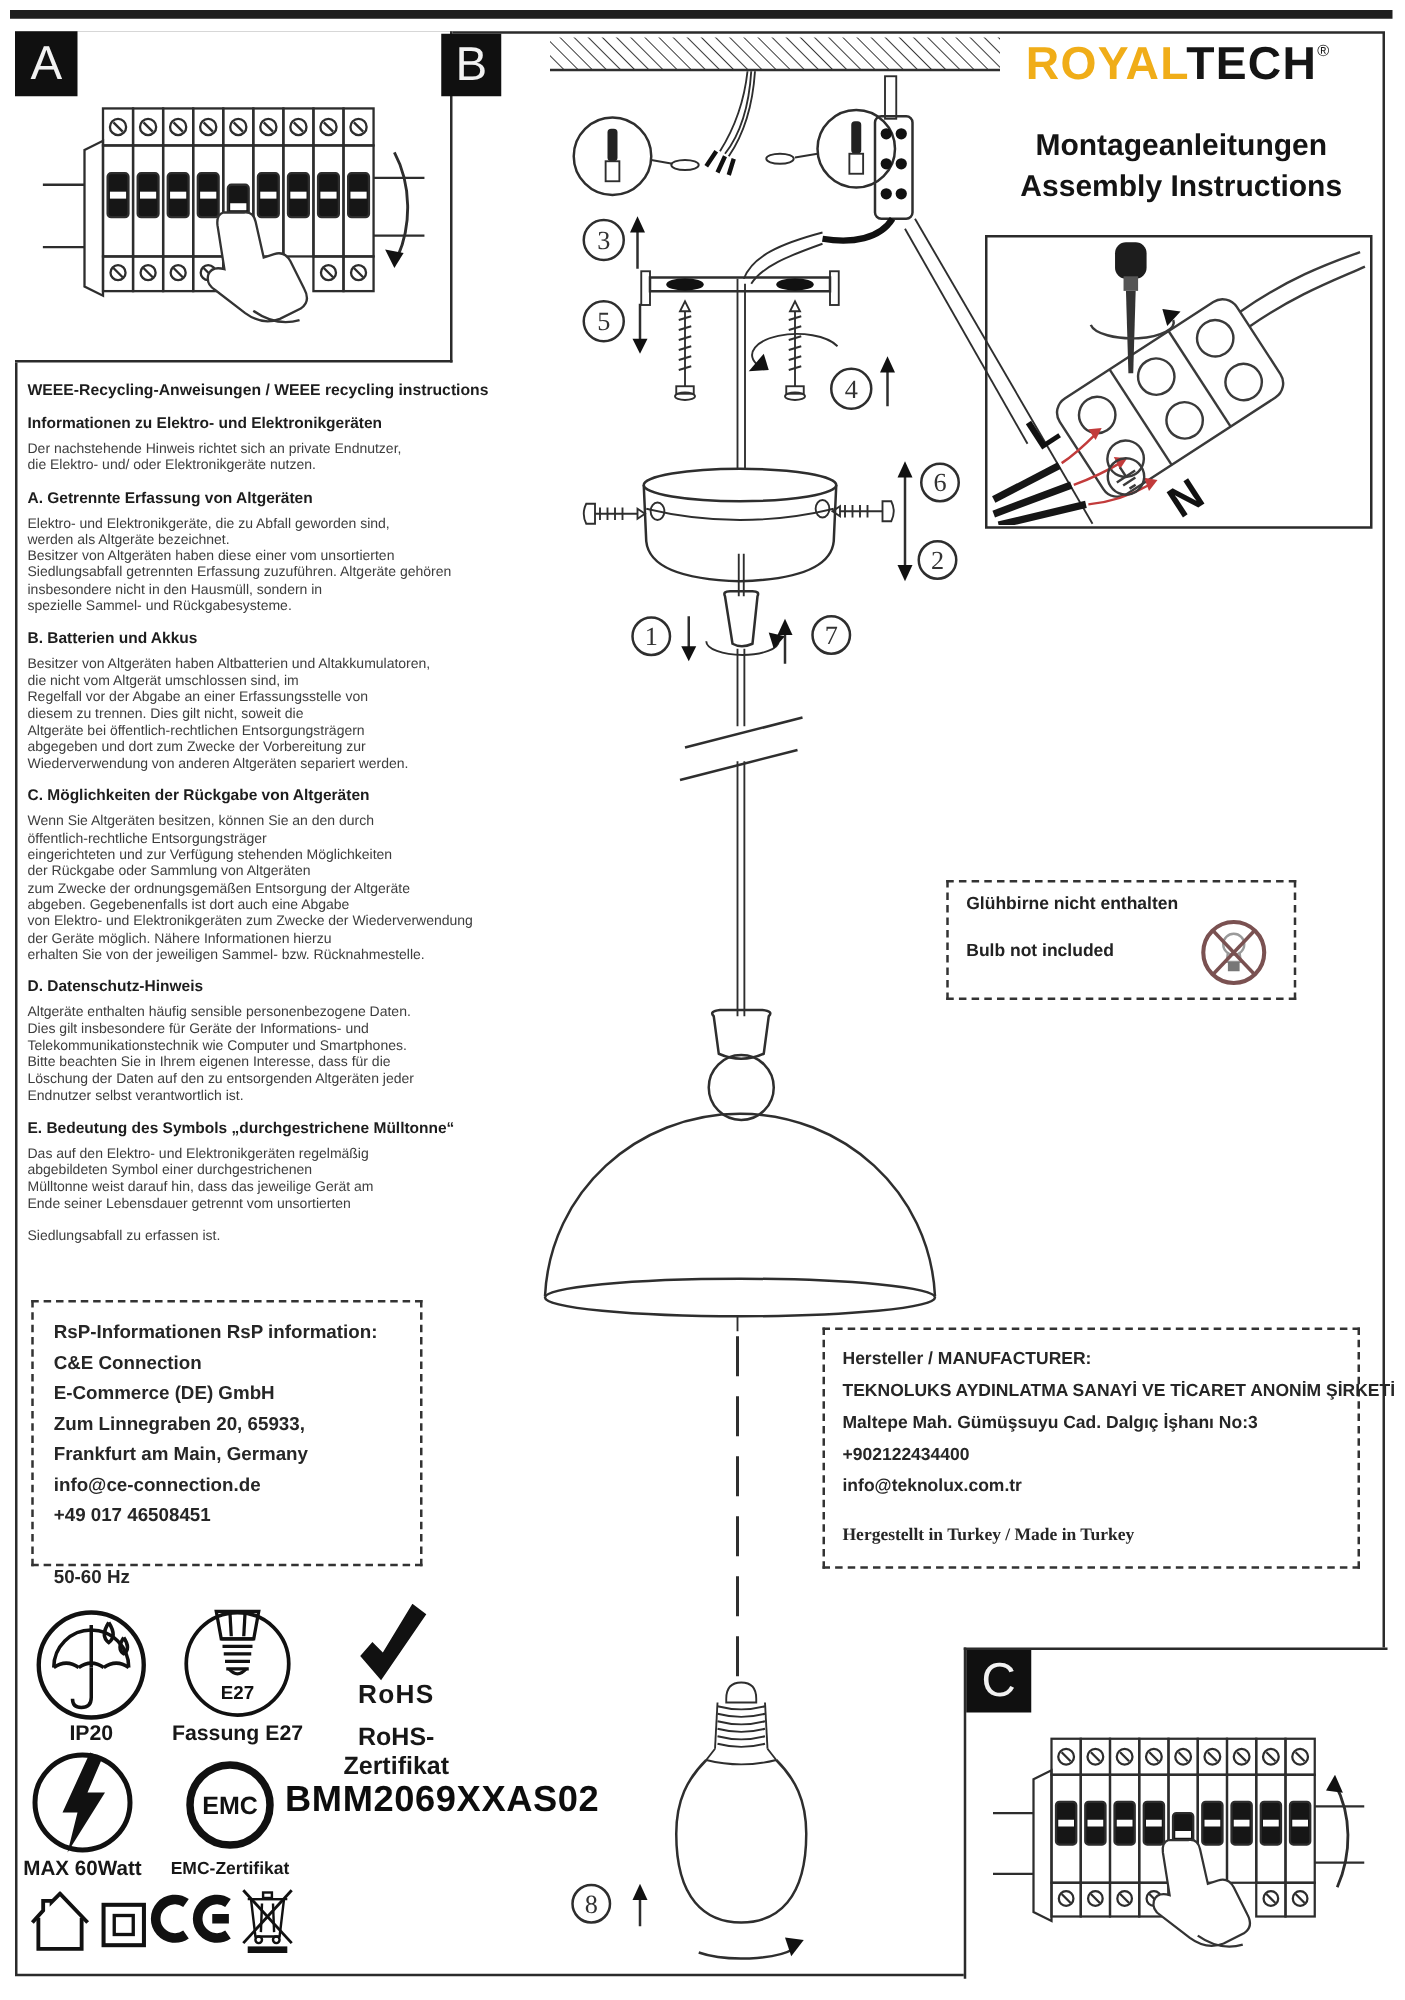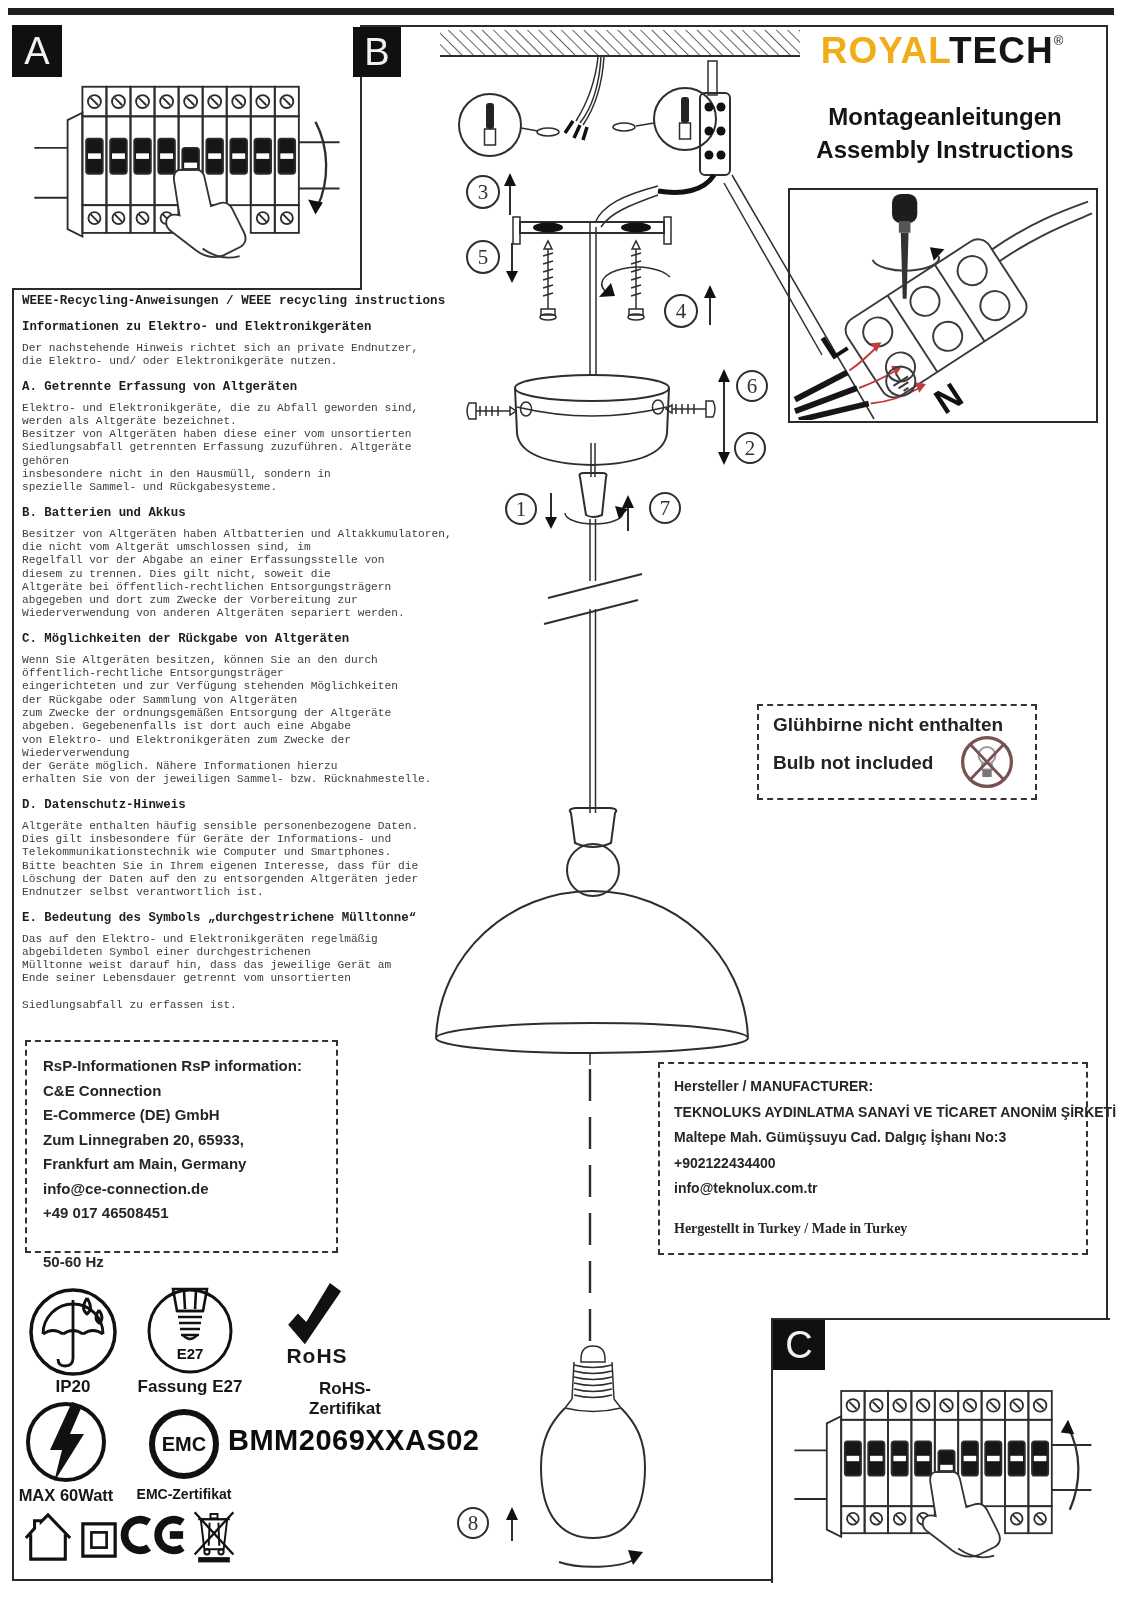--- a/index.html
+++ b/index.html
@@ -5,31 +5,31 @@
   html,body{margin:0;padding:0;background:#888;}
   .page{position:relative;width:1124px;height:1600px;background:#fff;margin:0 auto;
         font-family:"Liberation Sans",sans-serif;overflow:hidden;color:#222;}
   .abs{position:absolute;}
   .topbar{left:8px;top:8px;width:1106px;height:7px;background:#1f1f1f;}
   .frame{left:12px;top:25px;width:1096px;height:1556px;border:2px solid #2b2b2b;box-sizing:border-box;}
   .panel-label{width:50px;height:52px;background:#101010;color:#f2f2f2;display:flex;
                align-items:center;justify-content:center;font-size:38px;font-weight:300;}
   .boxA{left:12px;top:25px;width:350px;height:265px;border-right:2px solid #2b2b2b;border-bottom:2px solid #2b2b2b;box-sizing:border-box;background:#fff;}
   .boxC{left:771px;top:1318px;width:339px;height:265px;border-left:2.5px solid #2b2b2b;border-top:2.5px solid #2b2b2b;box-sizing:border-box;background:#fff;}
-  .weee{left:22px;top:294px;width:430px;font-family:Liberation Mono, monospace;}
+  .weee{left:22px;top:305px;width:430px;}
   .weee .t{font-size:12.6px;font-weight:bold;color:#1d1d1d;margin-bottom:12px;}
   .weee .h{font-size:12.4px;font-weight:bold;color:#1d1d1d;margin:11px 0 8px 0;}
   .weee p{font-size:11.2px;line-height:13.3px;color:#3d3d3d;white-space:pre-line;margin:0;}
   .logo{left:800px;top:30px;width:285px;height:48px;text-align:center;font-size:37px;font-weight:bold;letter-spacing:1px;white-space:nowrap;}
   .logo .r{color:#f0ad18;} .logo .tch{color:#151515;}
   .logo .reg{font-size:13px;vertical-align:18px;color:#151515;font-weight:normal;}
   .hdr{left:805px;top:100px;width:280px;text-align:center;font-size:24px;font-weight:bold;color:#141414;line-height:33px;}
   .wirebox{left:788px;top:188px;width:310px;height:235px;border:2.5px solid #2b2b2b;box-sizing:border-box;}
   .bulbnote{left:757px;top:704px;width:280px;height:96px;border:2px dashed #333;box-sizing:border-box;}
-  .bulbnote .l{position:absolute;left:14px;font-size:19px;font-weight:bold;color:#222;white-space:nowrap;}
+  .bulbnote .l{position:absolute;left:14px;font-size:14px;font-weight:bold;color:#222;white-space:nowrap;}
   .rspbox{left:25px;top:1040px;width:313px;height:213px;border:2px dashed #333;box-sizing:border-box;padding:12px 0 0 16px;}
   .rspbox div{font-size:15px;font-weight:bold;color:#262626;line-height:24.5px;white-space:nowrap;}
   .rspbox .gap{margin-top:24px;}
   .manbox{left:658px;top:1062px;width:430px;height:193px;border:2px dashed #333;box-sizing:border-box;padding:10px 0 0 14px;}
   .manbox div{font-size:14px;font-weight:bold;color:#262626;line-height:25.5px;white-space:nowrap;}
   .manbox .gap{margin-top:14px;font-family:Liberation Serif, serif;}
   .clabel{font-weight:bold;color:#171717;text-align:center;}
   .model{left:228px;top:1424px;font-size:29px;font-weight:bold;color:#0d0d0d;letter-spacing:0.5px;}
   svg{display:block;}
   .ln{stroke:#2e2e2e;stroke-width:2;fill:none;}
@@ -476,21 +476,21 @@
       <path d="M-7,4 Q0,12 7,4"></path>
     </g>
     <text x="0" y="28" text-anchor="middle" font-size="15" font-weight="bold" fill="#111">E27</text>
   </svg>
   <div class="abs clabel" style="left:124px;top:1377px;width:132px;font-size:17px;">Fassung E27</div>
 
   <svg class="abs" style="left:280px;top:1283px" width="72" height="64" viewBox="0 0 44 46">
     <path d="M2,30 L14,44 L40,6 L32,0 L15,28 L9,22 Z" fill="#111"></path>
   </svg>
   <div class="abs clabel" style="left:268px;top:1344px;width:98px;font-size:21px;letter-spacing:1px;">RoHS</div>
-  <div class="abs clabel" style="left:258px;top:1379px;width:118px;font-size:17px;margin-left:28px;">RoHS-Zertifikat</div>
+  <div class="abs clabel" style="left:258px;top:1379px;width:118px;font-size:20px;">RoHS-Zertifikat</div>
 
   <svg class="abs" style="left:24px;top:1400px" width="84" height="84" viewBox="-42 -42 84 84">
     <circle cx="0" cy="0" r="38" fill="none" stroke="#111" stroke-width="4"></circle>
     <polygon points="6,-40 -16,8 -4,8 -12,40 18,-8 4,-8 16,-36" fill="#111"></polygon>
   </svg>
   <div class="abs clabel" style="left:10px;top:1486px;width:112px;font-size:16.5px;">MAX 60Watt</div>
 
   <svg class="abs" style="left:146px;top:1406px" width="76" height="76" viewBox="-38 -38 76 76">
     <circle cx="0" cy="0" r="32" fill="none" stroke="#111" stroke-width="6"></circle>
     <text x="0" y="7" text-anchor="middle" font-size="20" font-weight="bold" fill="#111">EMC</text>

